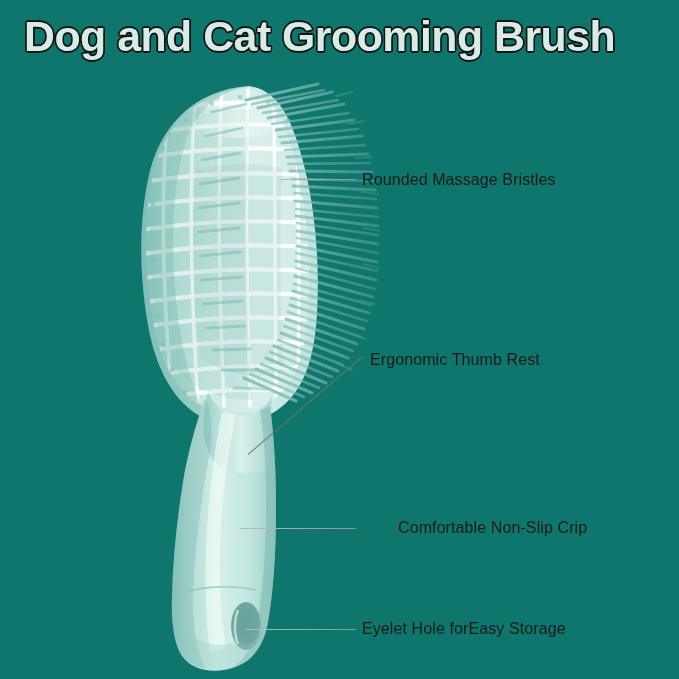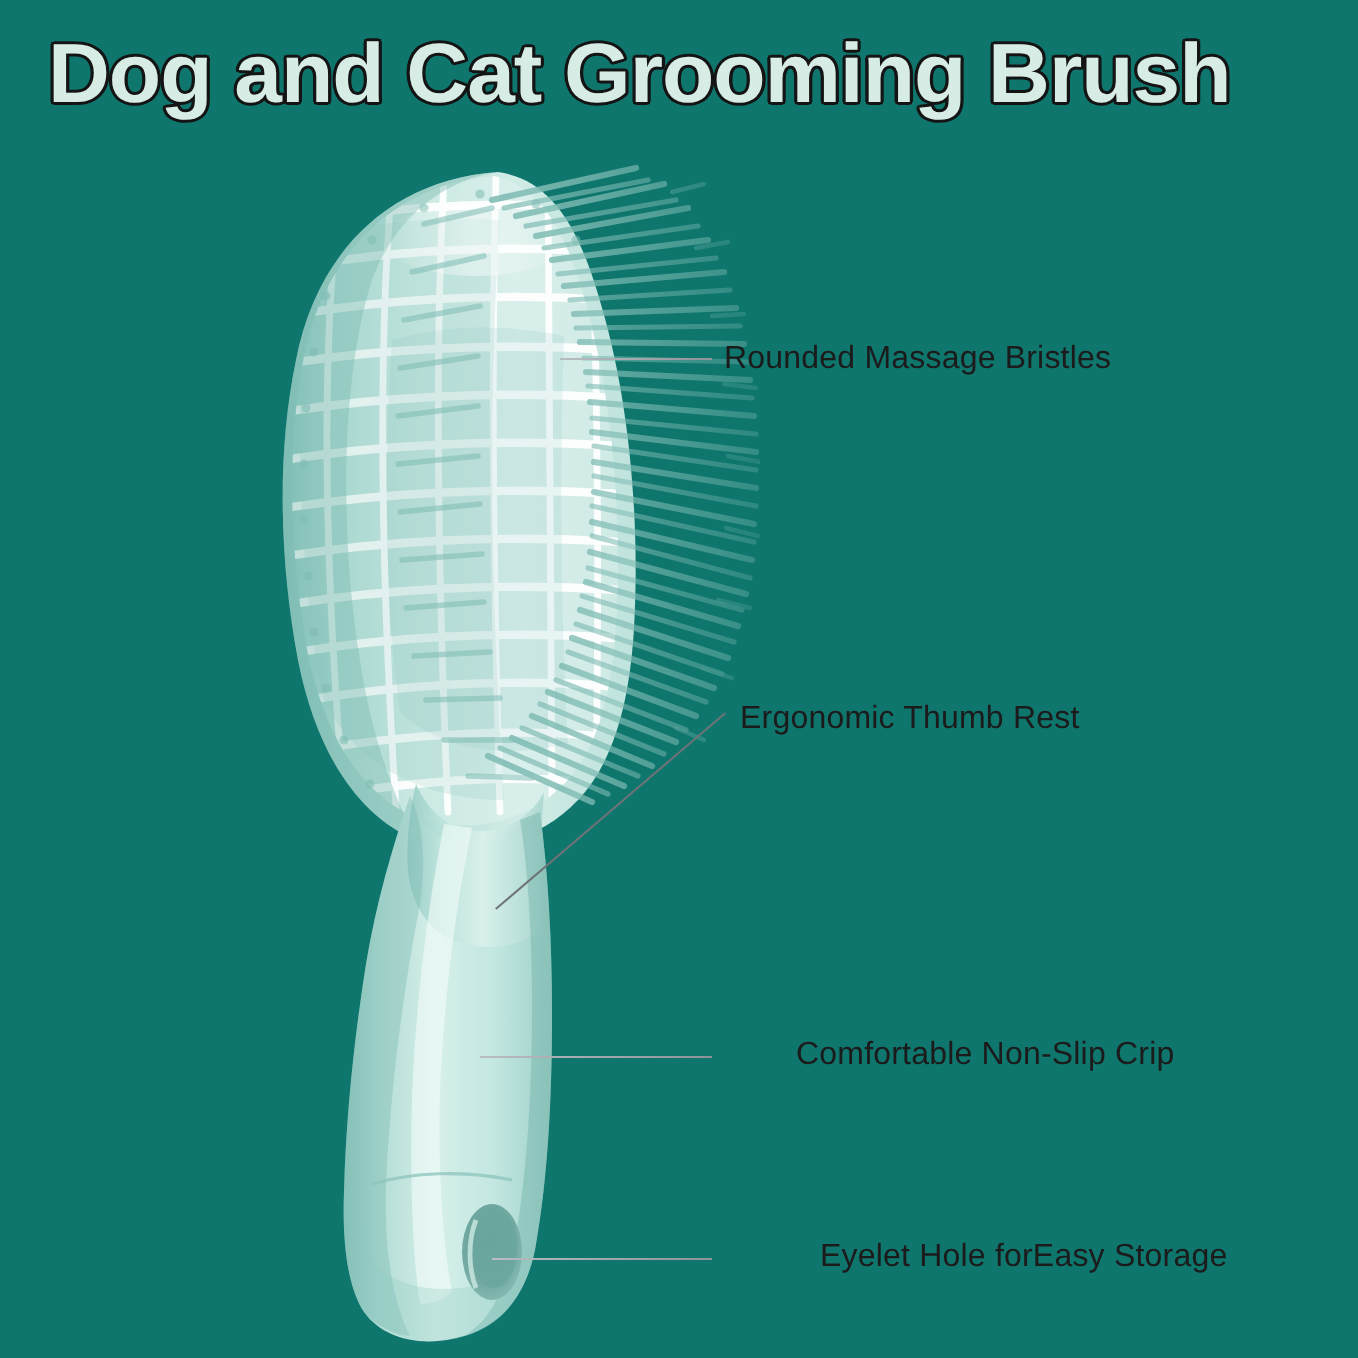--- a/index.html
+++ b/index.html
@@ -377,15 +377,15 @@
   <div class="leader" style="left:240px; top:528px; width:116px;"></div>
 
   <div class="leader" style="left:246px; top:629px; width:110px;"></div>
 
   <div class="callout-label" style="left:362px; top:166px;">Rounded Massage Bristles</div>
 
   <div class="callout-label" style="left:370px; top:346px;">Ergonomic Thumb Rest</div>
 
   <div class="callout-label" style="left:382px; top:514px;margin-left:16px;">Comfortable Non-Slip Crip</div>
 
-  <div class="callout-label" style="left:362px; top:615px;margin-left:48px;">Eyelet Hole forEasy Storage</div>
+  <div class="callout-label" style="left:362px; top:615px;">Eyelet Hole forEasy Storage</div>
 
 </div>
 
 </body></html>

